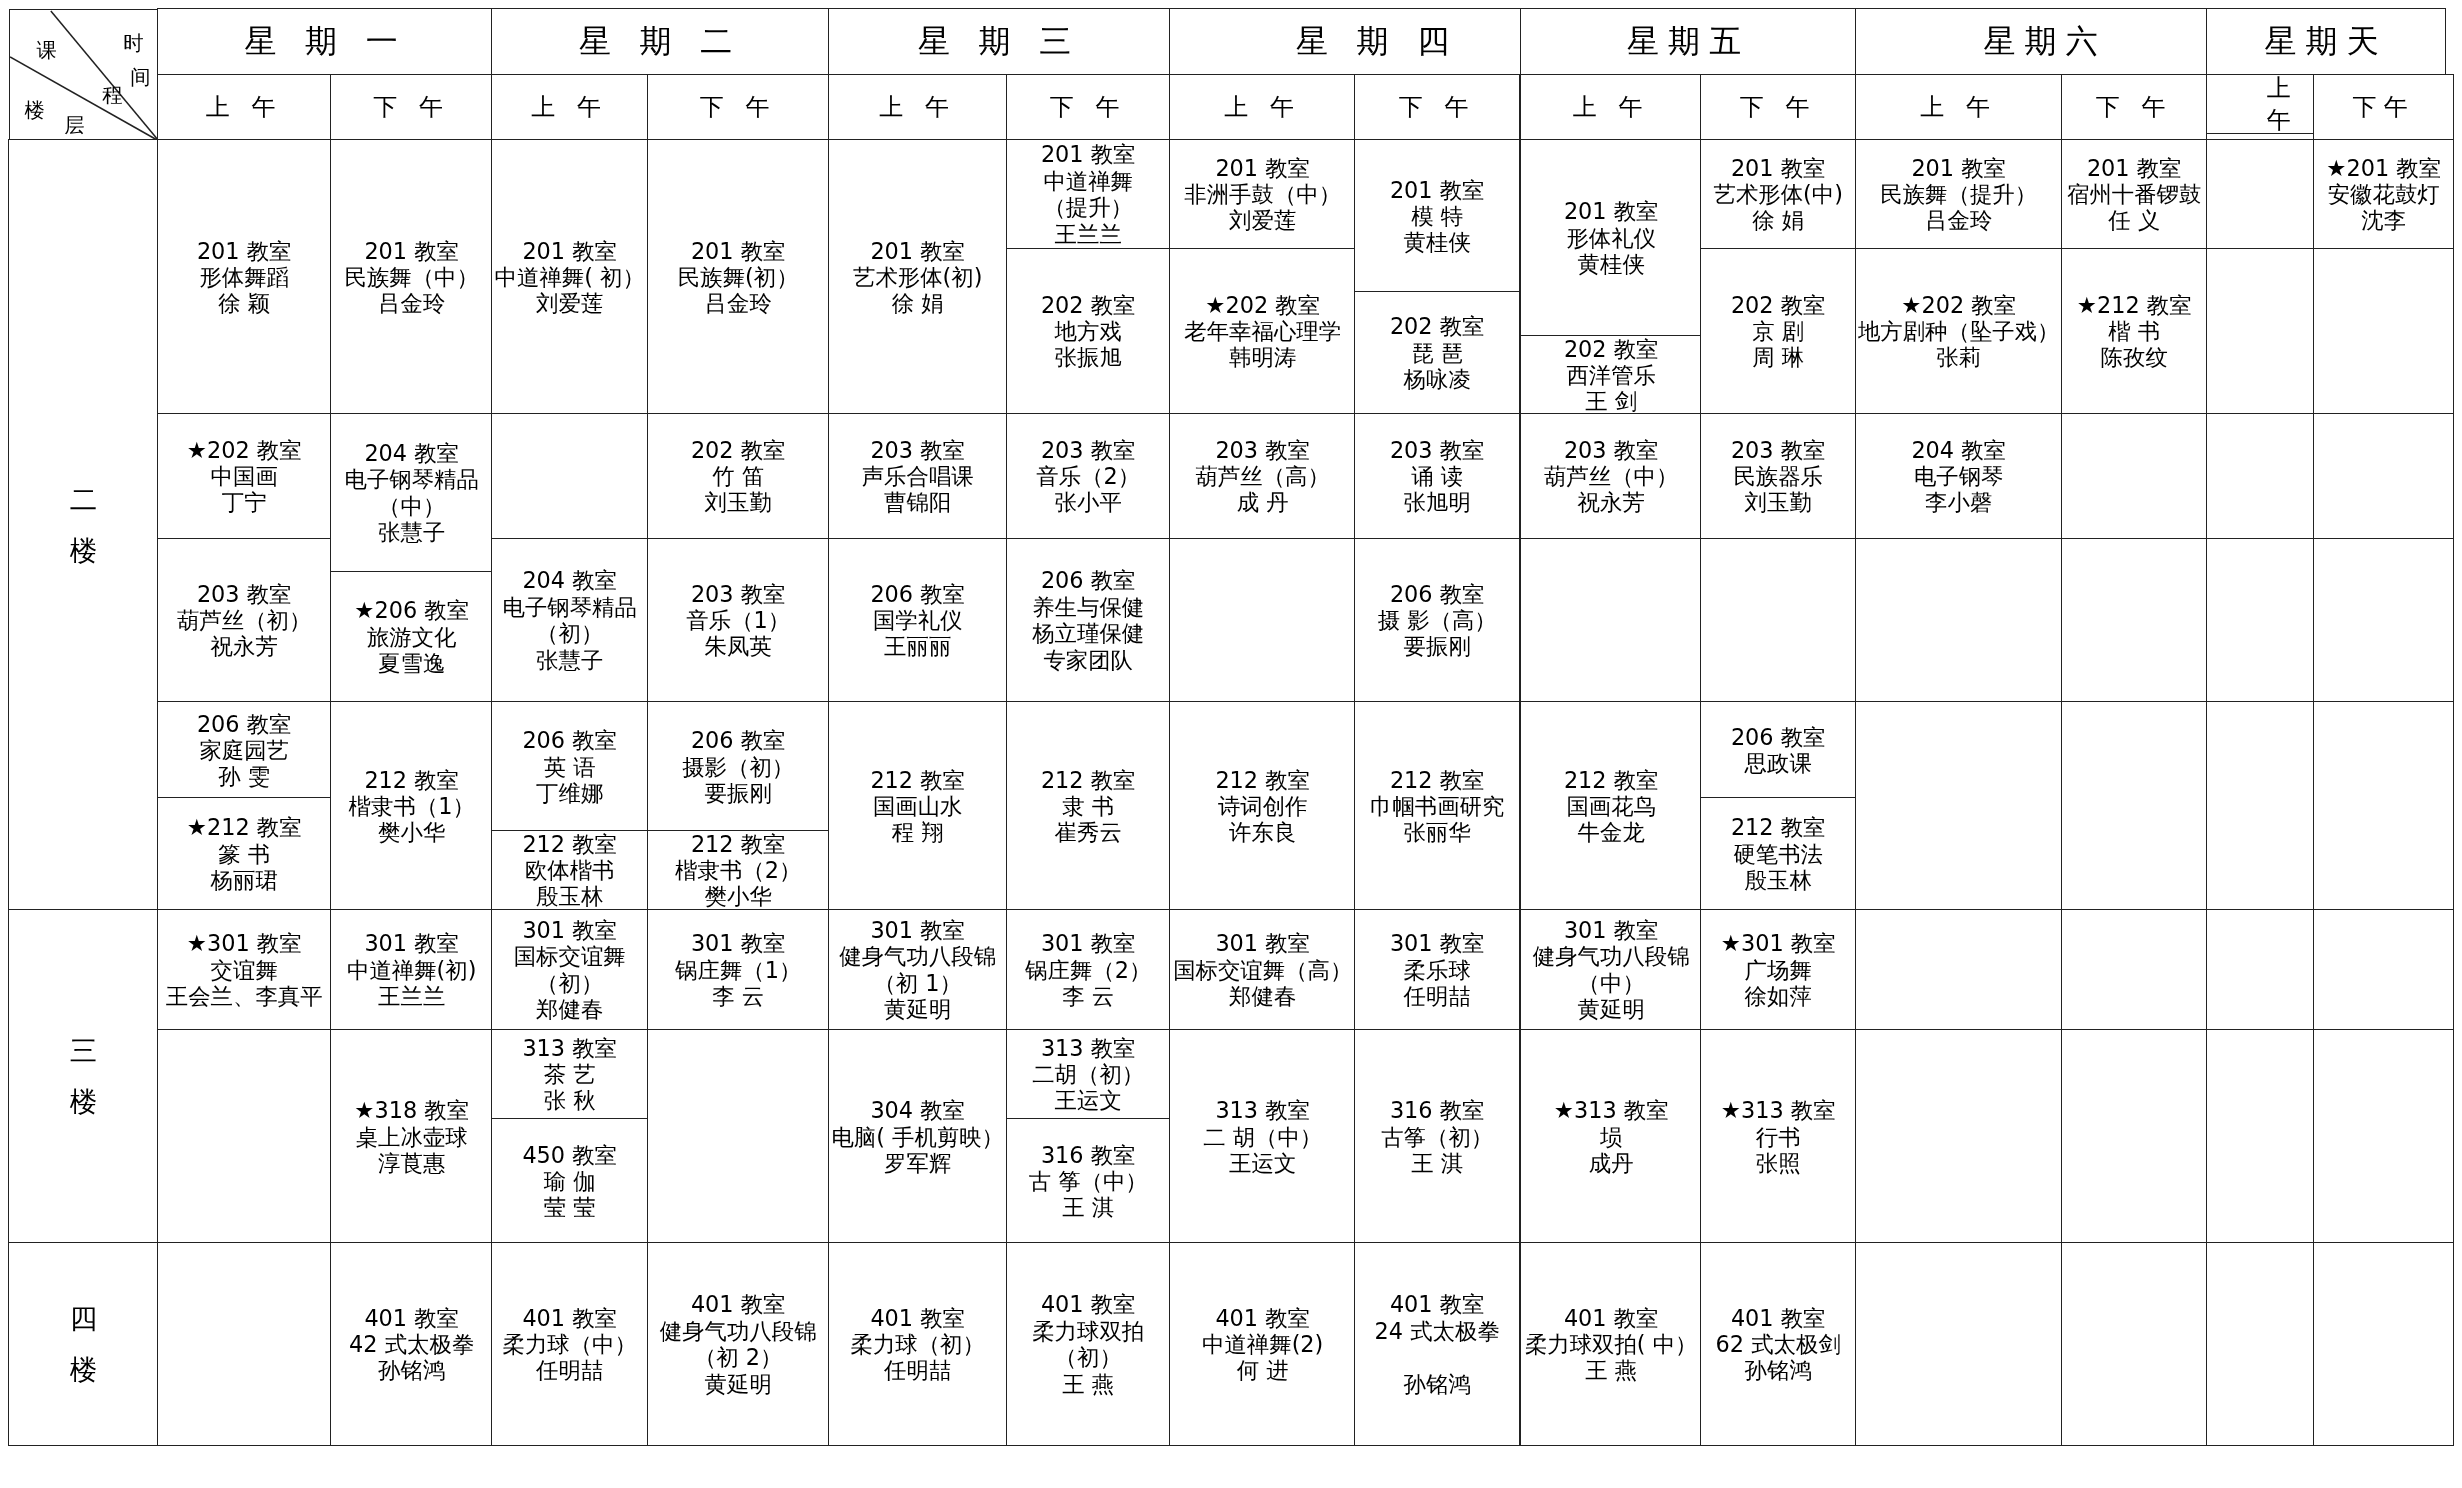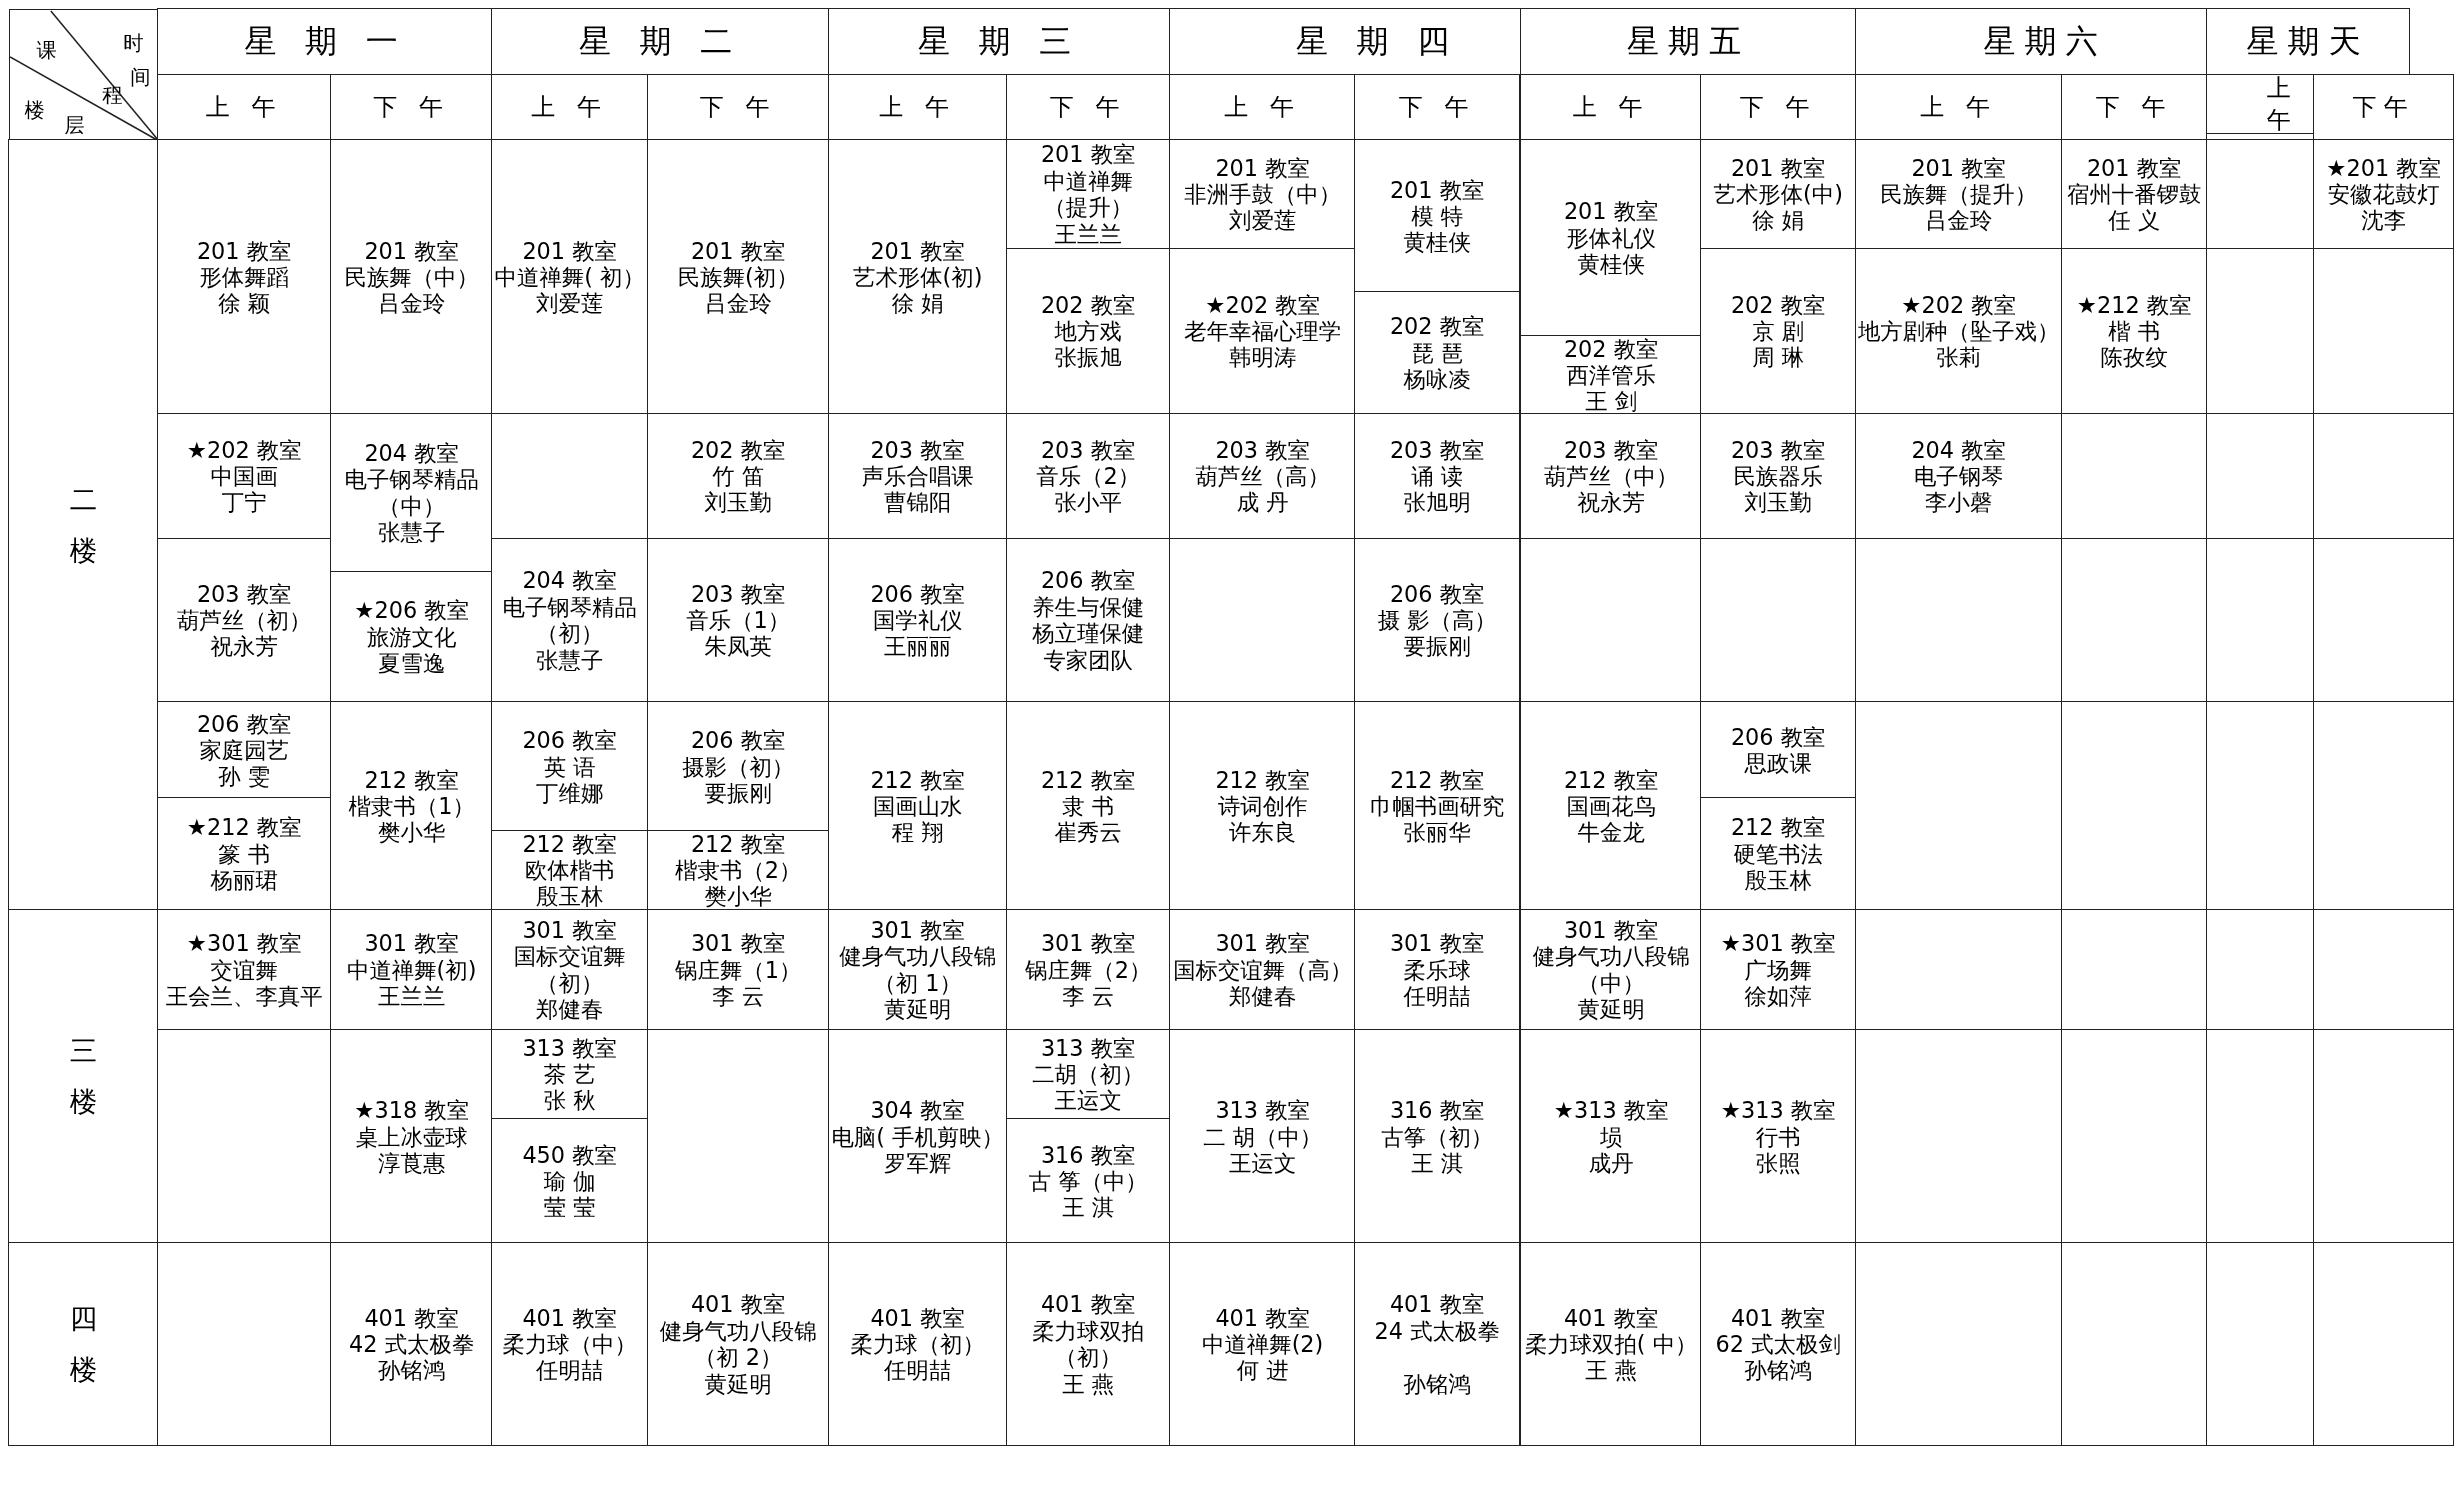--- a/index.html
+++ b/index.html
@@ -45,21 +45,21 @@
       </div>
       <div class="cell" style="left: 1170px; top: 9.2px; width: 416px; height: 67px;">
         <span class="day">星 期 四</span>
       </div>
       <div class="cell" style="left: 1521px; top: 9.2px; width: 337px; height: 67px;">
         <span class="day">星期五</span>
       </div>
       <div class="cell" style="left: 1856px; top: 9.2px; width: 380px; height: 67px;">
         <span class="day">星期六</span>
       </div>
-      <div class="cell" style="left: 2207px; top: 9.2px; width: 204px; height: 67px;">
+      <div class="cell" style="left: 2207px; top: 9.2px; width: 240px; height: 67px;">
         <span class="day">星期天</span>
       </div>
     </div>
   <div id="halves-row">
       <div class="cell" style="left: 158px; top: 75px; width: 174px; height: 66px;">
         <span class="half">上 午</span>
       </div>
       <div class="cell" style="left: 331px; top: 75px; width: 163px; height: 66px;">
         <span class="half">下 午</span>
       </div>

